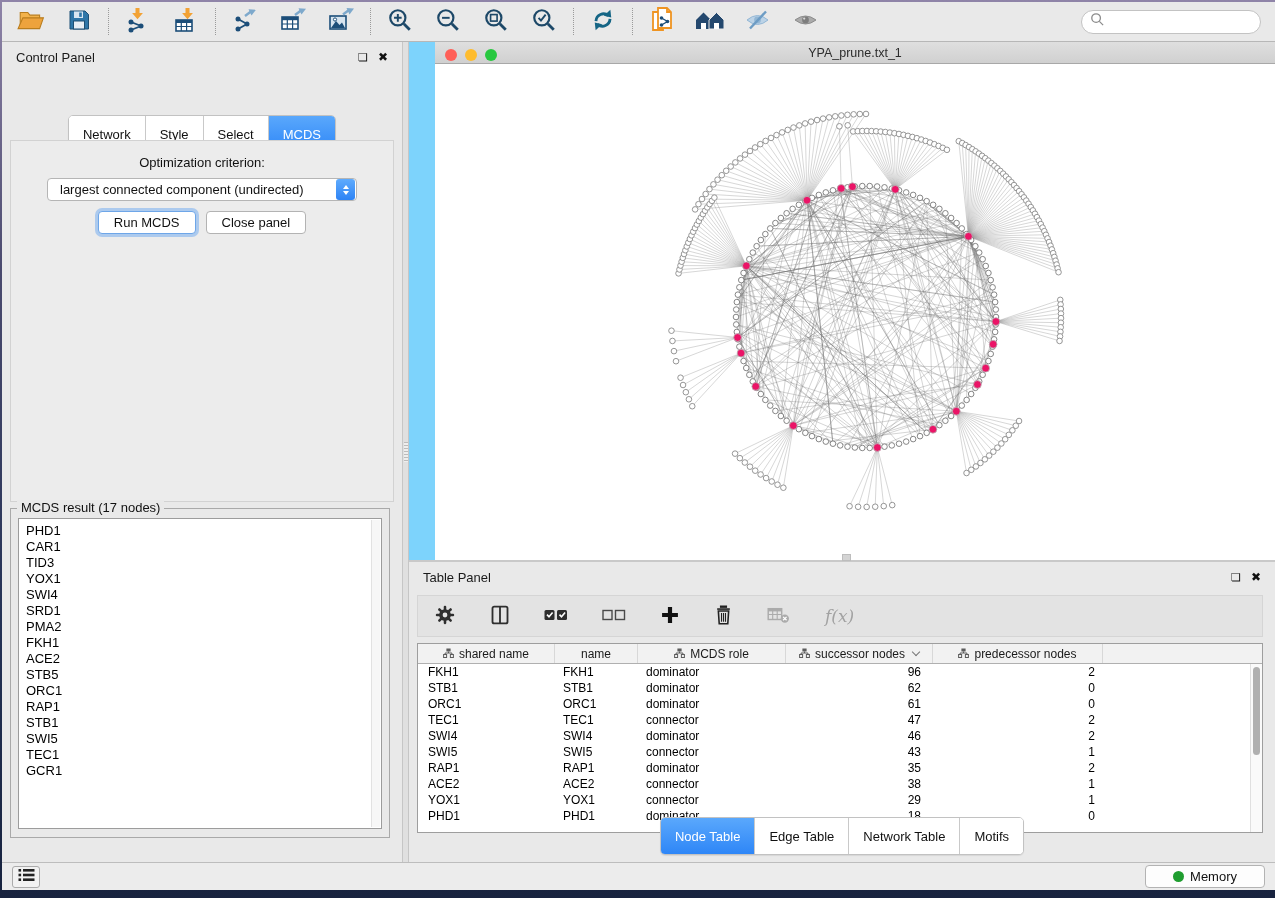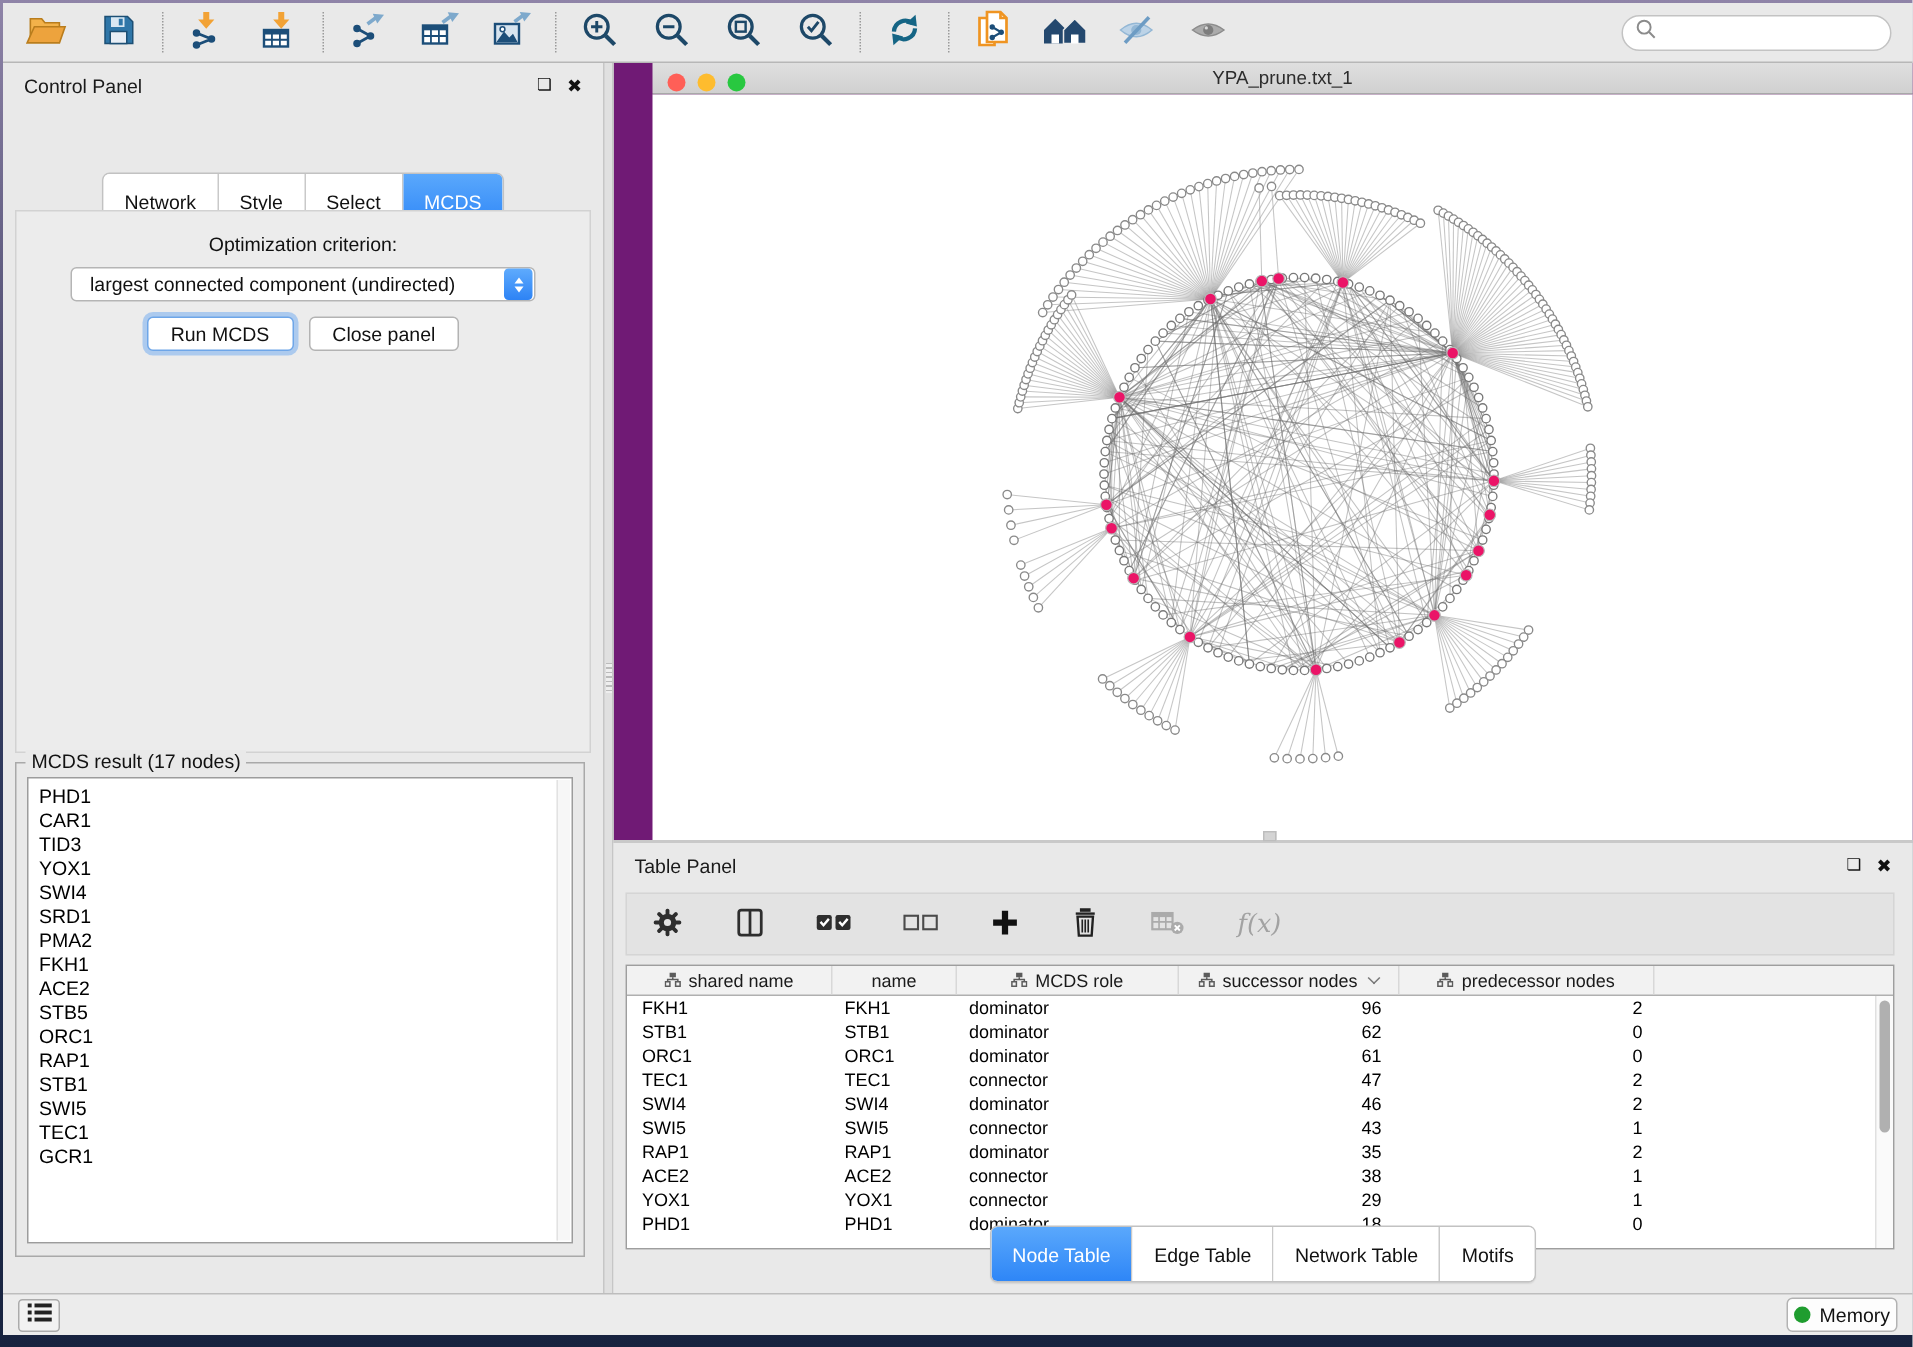--- a/index.html
+++ b/index.html
@@ -48,21 +48,21 @@
   .list-track { position:absolute; right:1px; top:1px; bottom:1px; width:9px; background:#f7f7f7; border-left:1px solid #e2e2e2; }
 
   
   .vsplit { width:7px; flex:0 0 auto; background:#e0e0e0; border-left:1px solid #c6c6c6; border-right:1px solid #c6c6c6; position:relative; cursor:col-resize; }
   .vsplit .grip { position:absolute; top:400px; left:1px; width:4px; height:20px; background:repeating-linear-gradient(#bbb 0 1px,#eee 1px 3px); }
   .right { flex:1; display:flex; flex-direction:column; min-width:0; }
   .hsplit { height:2px; background:#c9c9c9; position:relative; cursor:row-resize; }
   .hsplit .hgrip { position:absolute; left:50%; top:-6px; width:9px; height:7px; background:#d4d4d4; border:1px solid #bdbdbd; }
 
   
-  .netpane { height:518px; flex:0 0 auto; display:flex; flex-direction:column; background:#701a75;padding-left:26px; }
+  .netpane { height:518px; flex:0 0 auto; display:flex; flex-direction:column; background:#7dd3fc;padding-left:26px; }
   .net-titlebar { height:26px; background:linear-gradient(#dfdfdf,#d0d0d0); border-bottom:1px solid #a8a8a8; position:relative; display:flex; align-items:center; justify-content:center; }
   .lights { position:absolute; left:10px; top:7px; display:flex; gap:8px; }
   .light { width:12px; height:12px; border-radius:50%; cursor:pointer; }
   .net-title { font-size:12.5px; font-weight:500; color:#2c2c2c; }
   .net-canvas { flex:1; background:#fff; position:relative; }
   .chord { stroke:rgba(110,110,110,.42); stroke-width:.7; }
   .fanline { stroke:rgba(150,150,150,.55); stroke-width:.7; }
   .ringnode { fill:#fff; stroke:#787878; stroke-width:.9; }
   .leafnode { fill:#fff; stroke:#8a8a8a; stroke-width:.9; }
   .hubnode { stroke:#b8b8b8; stroke-width:.8; }
@@ -85,21 +85,21 @@
   .tcell.c2 { padding-left:8px; }
   .tcell.c3 { text-align:right; padding-right:12px; }
   .tcell.c4 { text-align:right; padding-right:8px; }
   .tscroll { position:absolute; right:0; top:20px; bottom:0; width:12px; background:#fafafa; border-left:1px solid #e0e0e0; }
   .tthumb { position:absolute; left:2px; top:3px; width:7px; height:88px; border-radius:4px; background:#b0b0b0; }
   .tp-tabs { position:absolute; left:0; right:0; bottom:7px; display:flex; justify-content:center; }
 
   
   .statusbar { height:28px; flex:0 0 auto; background:#ececec; border-top:1px solid #bdbdbd; display:flex; align-items:center; padding:0 10px; }
   .list-btn { width:28px; height:22px; background:#f2f2f2; border:1px solid #ababab; border-radius:3px; display:flex; align-items:center; justify-content:center; cursor:pointer; }
-  .mem-btn { margin-left:auto; height:23px; background:#fdfdfd; border:1px solid #b3b3b3; border-radius:4px; display:flex; align-items:center; gap:6px; padding:0 4px; font-size:13px; color:#111; cursor:pointer; }
+  .mem-btn { margin-left:auto; height:23px; background:#fdfdfd; border:1px solid #b3b3b3; border-radius:4px; display:flex; align-items:center; gap:6px; padding:0 27px; font-size:13px; color:#111; cursor:pointer; }
   .mem-dot { width:11px; height:11px; border-radius:50%; }
 </style>
 </head>
 <body>
 
 <div class="wallpaper"></div>
 <div class="app">
 
   <div class="toolbar">
     <div class="tb-group">

